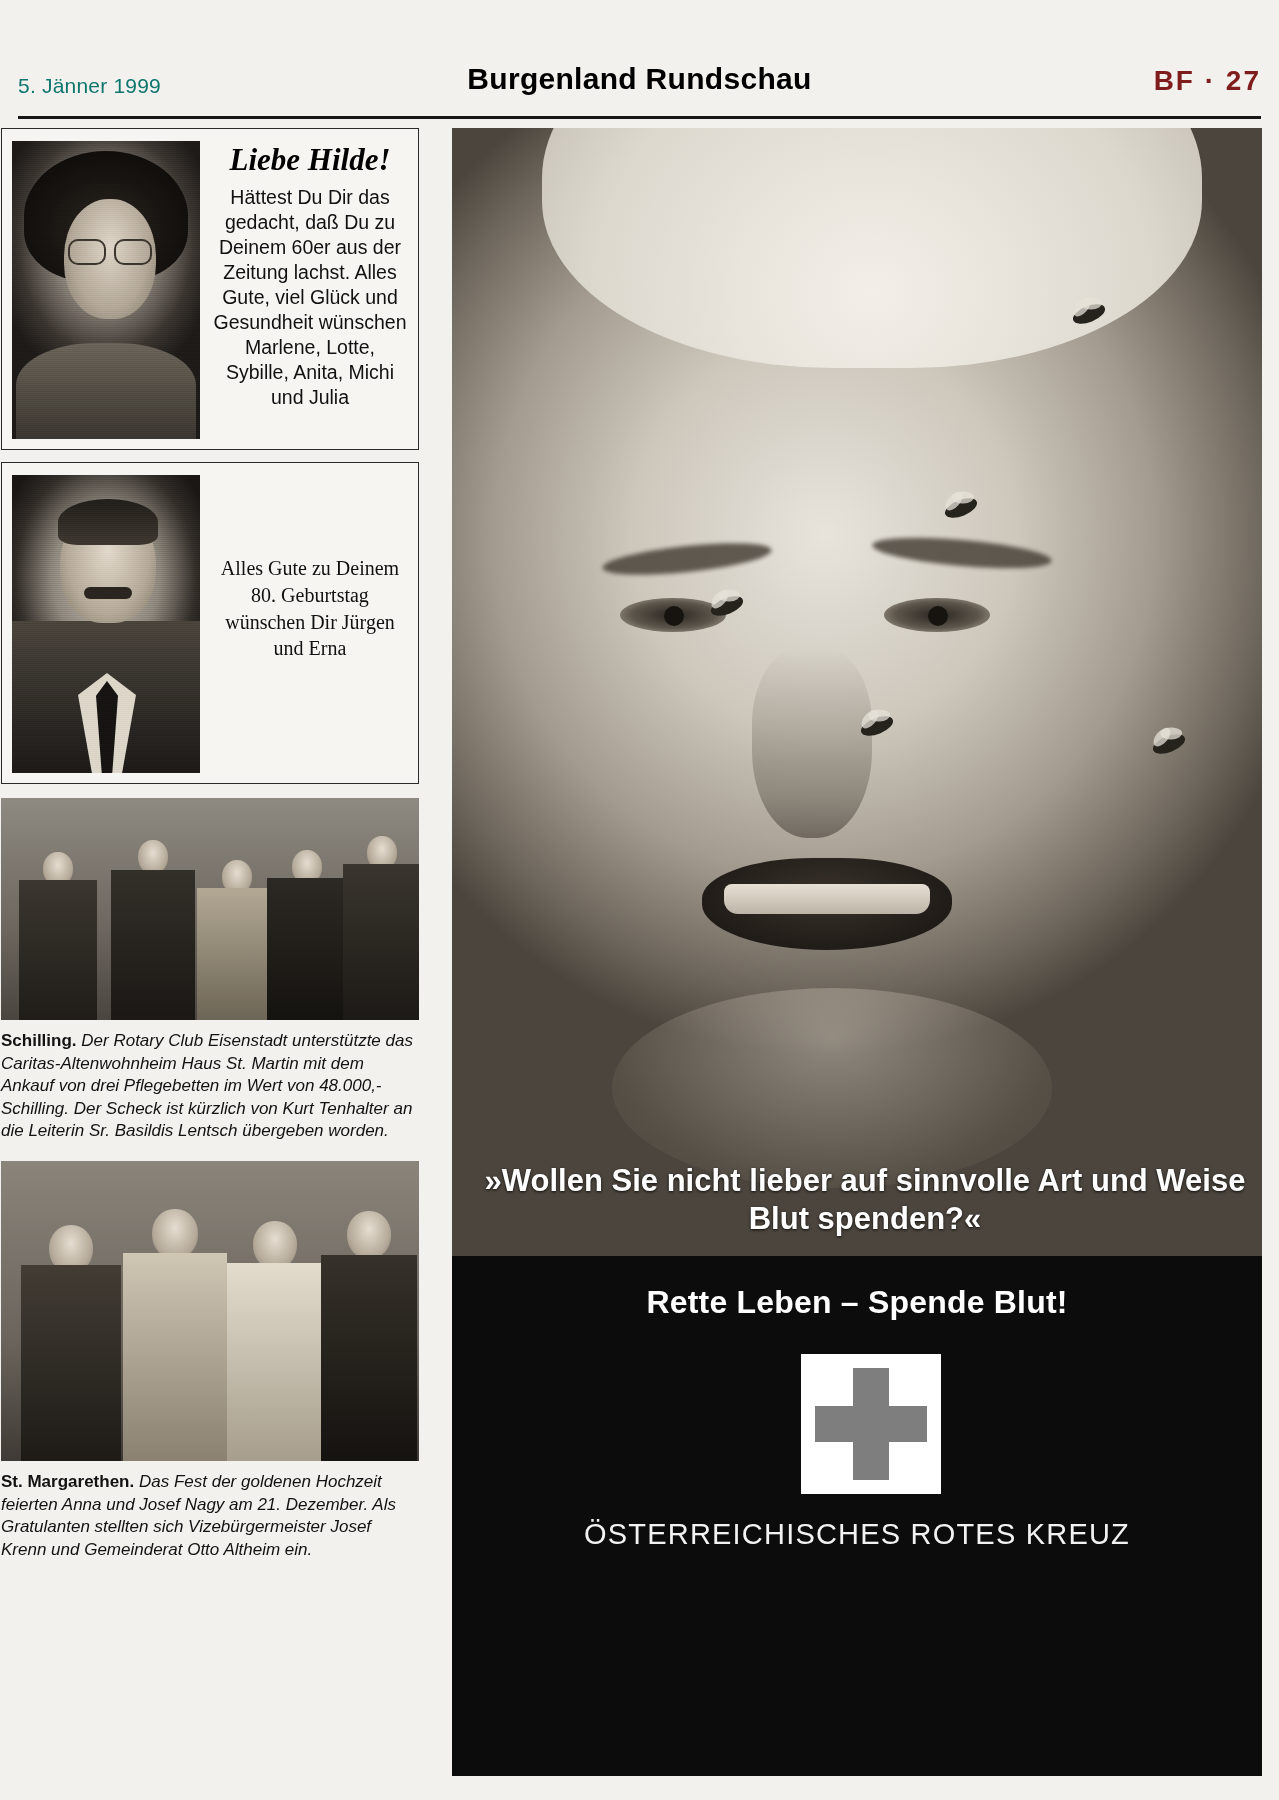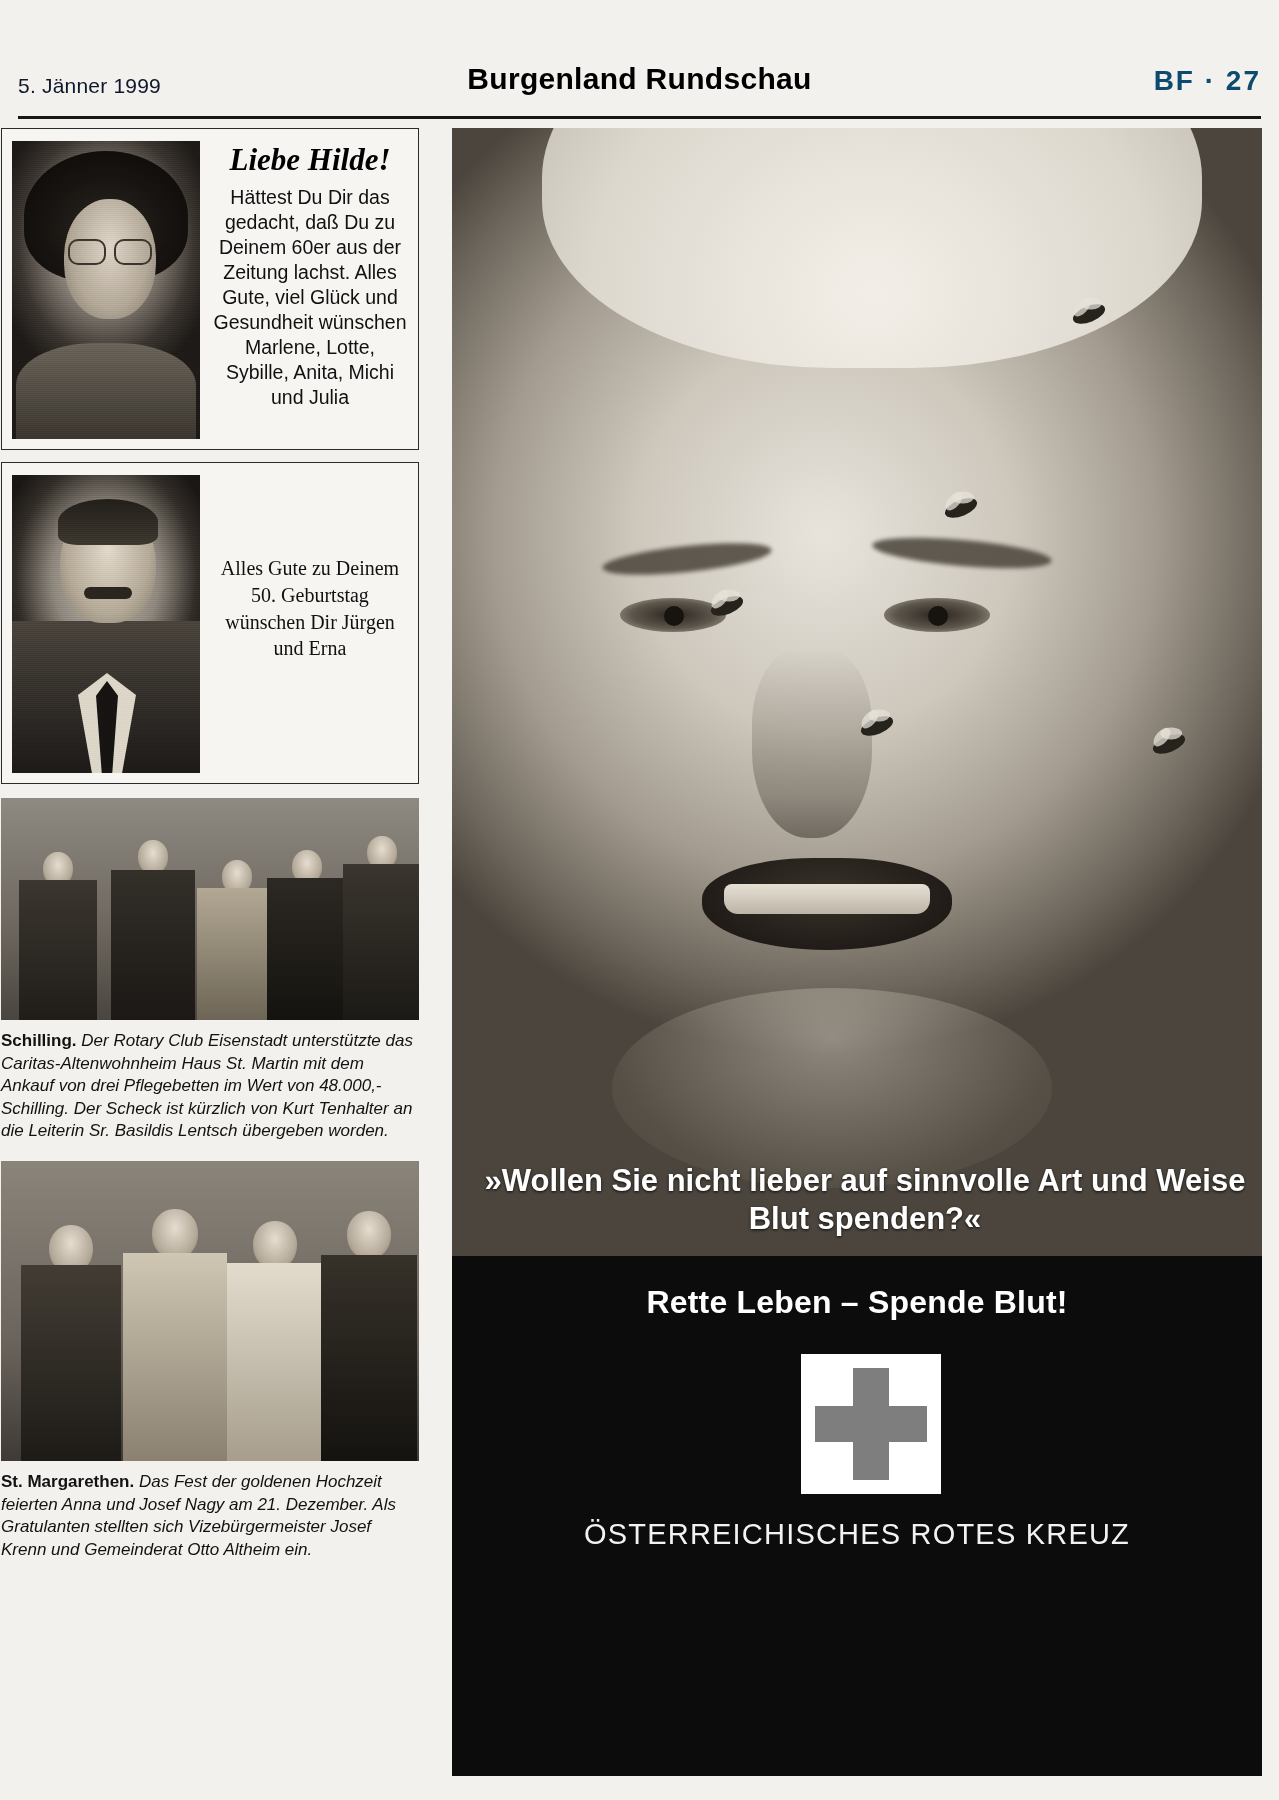--- a/index.html
+++ b/index.html
@@ -30,42 +30,42 @@
     left: 18px;
     top: 62px;
     width: 1243px;
     height: 48px;
   }
   .masthead .date {
     position: absolute;
     left: 0;
     top: 12px;
     font-size: 21px;
-    color: #0f172a;
+    color: #0f766e;
     letter-spacing: 0.2px;
   }
   .masthead .title {
     position: absolute;
     left: 0;
     top: 0;
     width: 1243px;
     text-align: center;
     font-size: 30px;
     font-weight: bold;
     letter-spacing: 0.3px;
     color: #000;
   }
   .masthead .folio {
     position: absolute;
     right: 0;
     top: 3px;
     font-size: 28px;
     font-weight: bold;
     letter-spacing: 2px;
-    color: #0c4a6e;
+    color: #7f1d1d;
   }
   .rule {
     position: absolute;
     left: 18px;
     top: 116px;
     width: 1243px;
     height: 3px;
     background: #171717;
   }
 
@@ -365,21 +365,21 @@
       <div class="photo p2">
         <div class="suit"></div>
         <div class="head"></div>
         <div class="hairm"></div>
         <div class="stache"></div>
         <div class="shirt"></div>
         <div class="tie"></div>
         <div class="grain"></div>
       </div>
       <div class="ad-text">
-        <div class="ad-body serif">Alles Gute zu Deinem 50. Geburtstag wünschen Dir Jürgen und Erna</div>
+        <div class="ad-body serif">Alles Gute zu Deinem 80. Geburtstag wünschen Dir Jürgen und Erna</div>
       </div>
     </div>
 
     <div class="news-photo np1">
       <div class="np-figure" style="left:18px; width:78px; height:168px;">
         <div class="hd"></div>
         <div class="bd" style="height:140px; background:linear-gradient(180deg,#3b362f,#201d19);"></div>
       </div>
       <div class="np-figure" style="left:110px; width:84px; height:180px;">
         <div class="hd"></div>

